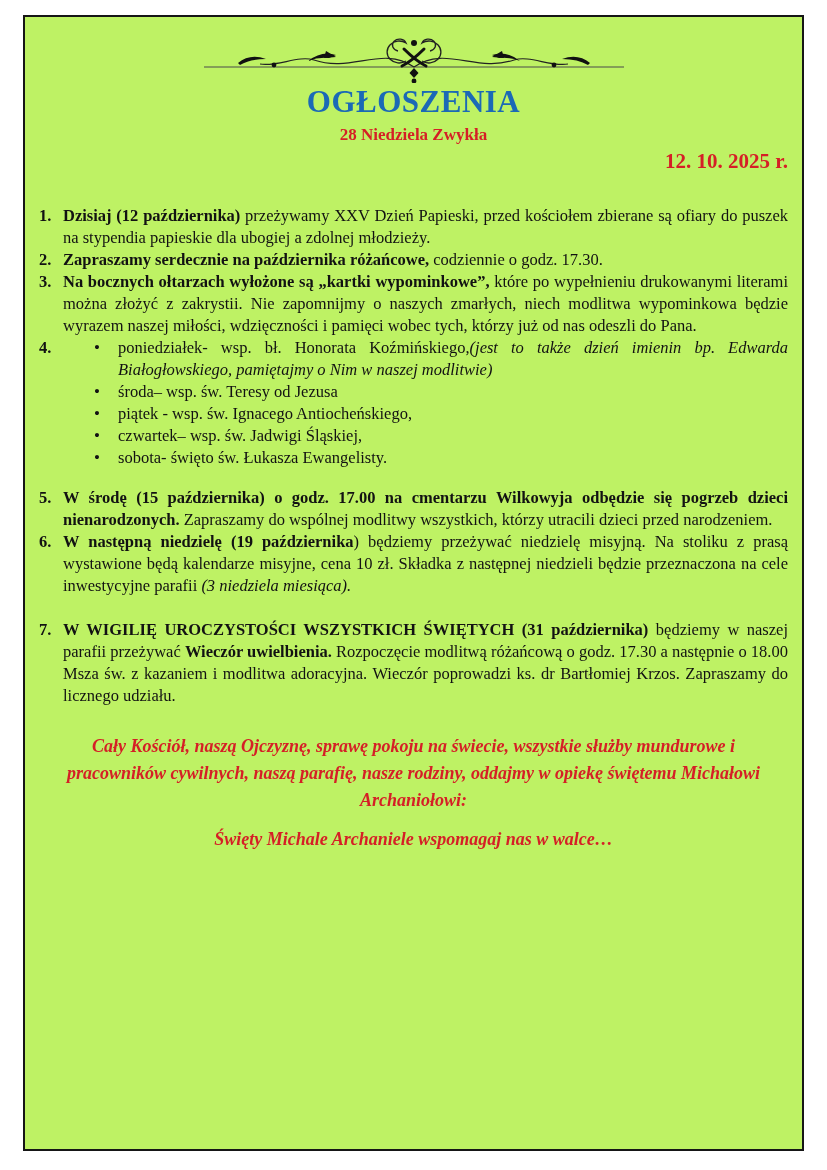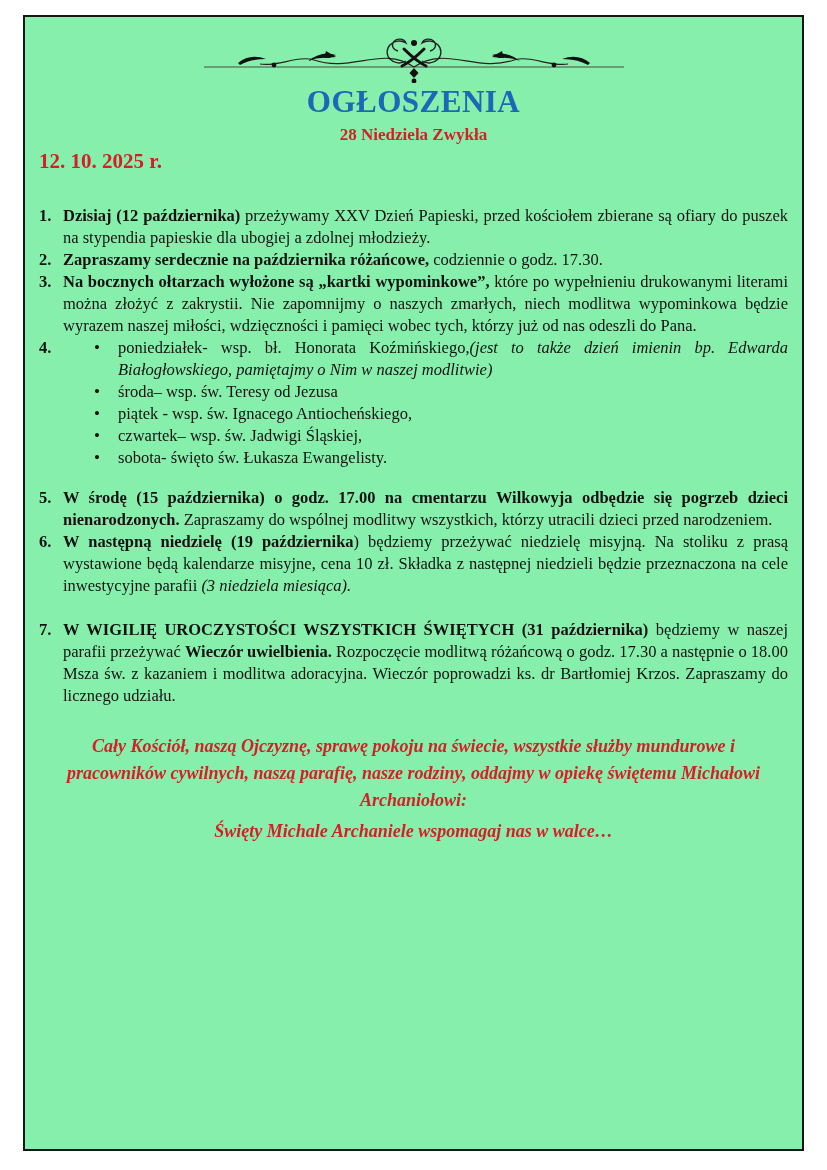--- a/index.html
+++ b/index.html
@@ -4,51 +4,51 @@
 <style>
   html,body{margin:0;padding:0;background:#ffffff;}
   body{
     width:827px;height:1170px;position:relative;
     font-family:"Liberation Serif","DejaVu Serif",serif;
     color:#121212;
   }
   .frame{
     position:absolute;left:23px;top:15px;width:781px;height:1136px;
     box-sizing:border-box;border:2px solid #161616;
-    padding:20px 14px 0 14px;overflow:hidden;background:#86efac;
+    padding:20px 14px 0 14px;overflow:hidden;background:#bef264;
   }
   .ornament{display:block;margin:0 auto;width:424px;height:46px;}
   .title{
     text-align:center;color:var(--title-blue,#1b69b6);
     font-size:31px;line-height:34px;font-weight:bold;margin:2px 0 0;letter-spacing:.5px;
   }
   .subtitle{
     text-align:center;color:var(--accent-red,#d51f26);
     font-size:17px;line-height:24px;font-weight:bold;margin:4px 0 0;
   }
   .date-line{
-    text-align:left;color:var(--accent-red,#d51f26);
+    text-align:right;color:var(--accent-red,#d51f26);
     font-size:21px;line-height:24px;font-weight:bold;margin:2px 0 0;
   }
   .content{margin-top:32px;font-size:16.5px;line-height:22px;}
   .item{position:relative;padding-left:24px;text-align:justify;margin:0;}
   .item .num{position:absolute;left:0;top:0;font-weight:bold;}
   .item b{font-weight:bold;}
   .it{font-style:italic;}
   .bullets{list-style:none;margin:0;padding:0 0 0 53px;}
   .bullets li{position:relative;padding-left:26px;text-align:justify;}
   .bullets li::before{content:"\2022";position:absolute;left:2px;top:0;font-size:17px;}
   .gap-lg{margin-top:18px;}
   .gap-xl{margin-top:22px;}
   .closing{margin-top:22px;padding-left:24px;text-align:justify;}
   .prayer{
     margin-top:26px;text-align:center;color:var(--accent-red,#d51f26);
     font-weight:bold;font-style:italic;font-size:18px;line-height:27px;
   }
-  .prayer p{margin:4px;}
+  .prayer p{margin:12px;}
 </style>
 </head>
 <body>
 
 <div class="frame">
 
   <svg class="ornament" viewBox="0 0 424 46" xmlns="http://www.w3.org/2000/svg" aria-hidden="true">
 
     <line x1="2" y1="30" x2="422" y2="30" stroke="#4a4a4a" stroke-width="1"></line>
 

